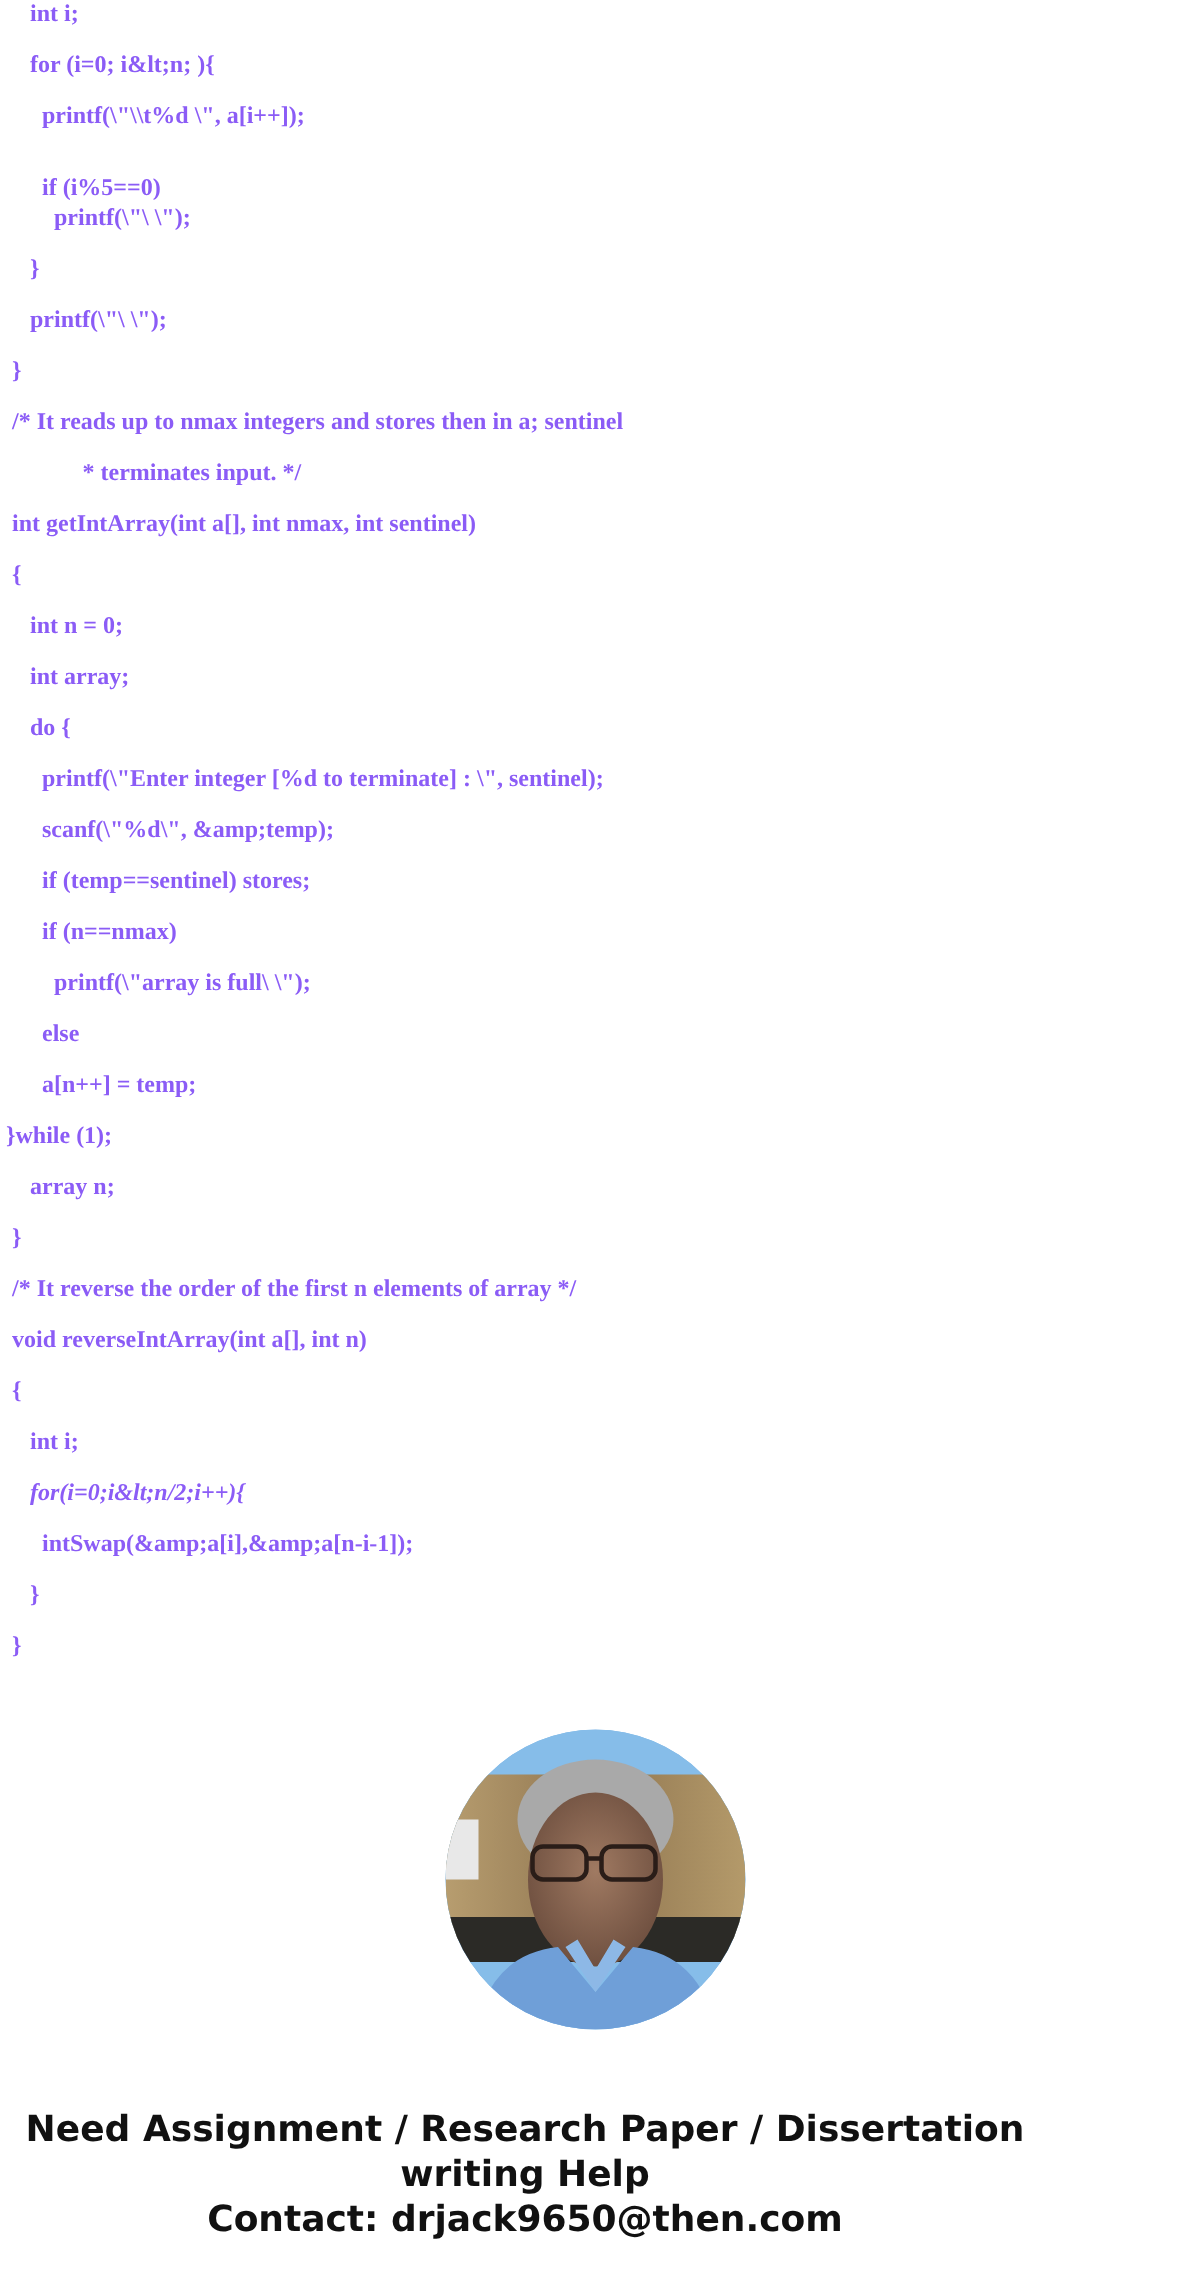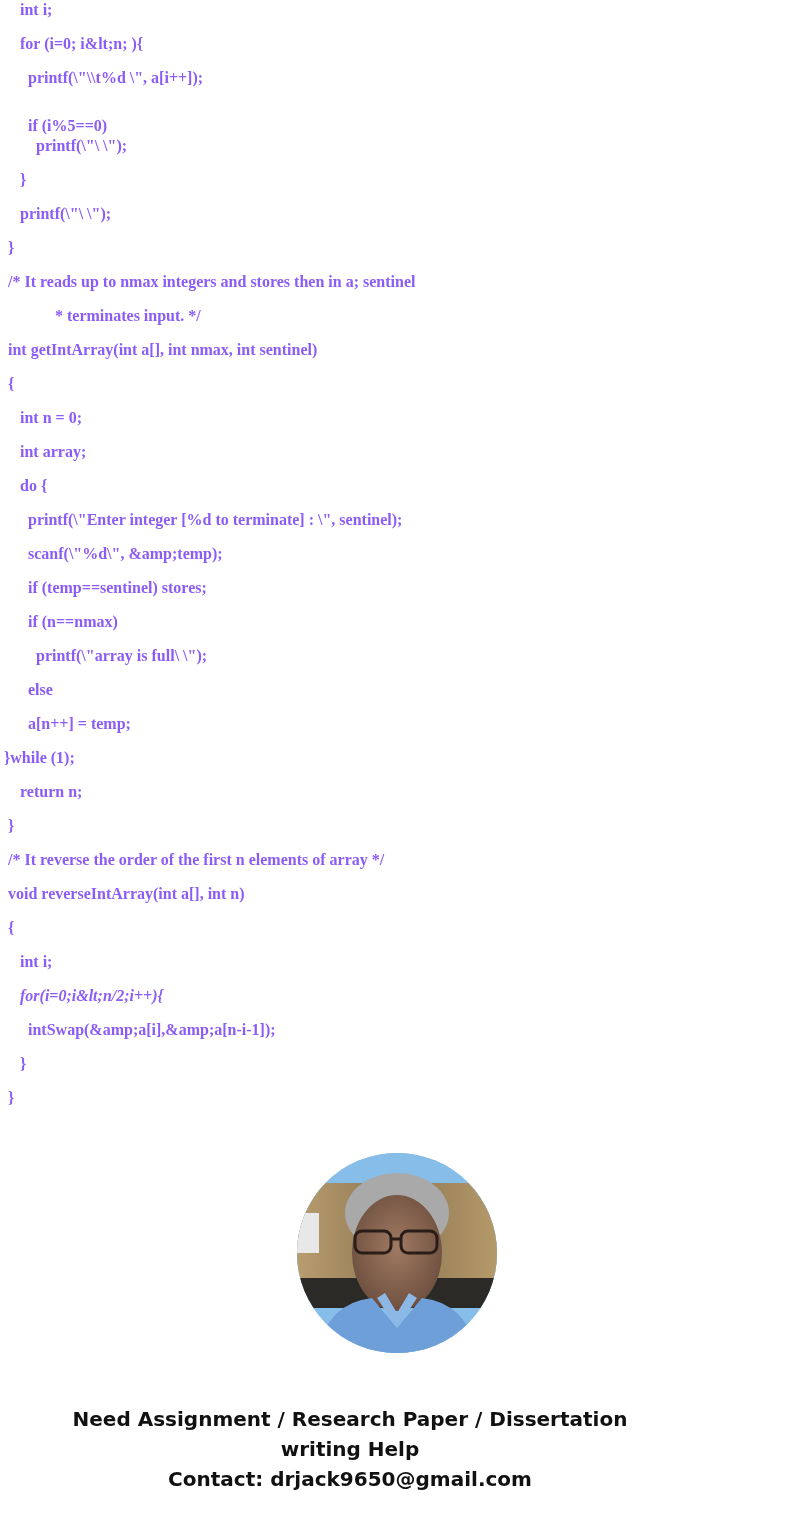--- a/index.html
+++ b/index.html
@@ -42,21 +42,21 @@
       background: #7fb6e6;
     }
     .promo {
       position: absolute;
       left: 0;
       top: 1404px;
       width: 700px;
       text-align: center;
       font-family: "DejaVu Sans", sans-serif;
       font-weight: bold;
-      font-size: 20px;
+      font-size: 24px;
       line-height: 30px;
       color: #111111;
     }
     .promo div { white-space: nowrap; }
   </style>
 </head>
 <body>
 
 <div class="code" id="code">
     <div class="code-line" style="top: 0px; left: 20px;">int i;</div>
@@ -75,21 +75,21 @@
     <div class="code-line" style="top: 442px; left: 20px;">int array;</div>
     <div class="code-line" style="top: 476px; left: 20px;">do {</div>
     <div class="code-line" style="top: 510px; left: 28px;">printf(\"Enter integer [%d to terminate] : \", sentinel);</div>
     <div class="code-line" style="top: 544px; left: 28px;">scanf(\"%d\", &amp;amp;temp);</div>
     <div class="code-line" style="top: 578px; left: 28px;">if (temp==sentinel) stores;</div>
     <div class="code-line" style="top: 612px; left: 28px;">if (n==nmax)</div>
     <div class="code-line" style="top: 646px; left: 36px;">printf(\"array is full\ \");</div>
     <div class="code-line" style="top: 680px; left: 28px;">else</div>
     <div class="code-line" style="top: 714px; left: 28px;">a[n++] = temp;</div>
     <div class="code-line" style="top: 748px; left: 4px;">}while (1);</div>
-    <div class="code-line" style="top: 782px; left: 20px;">return n;</div>
+    <div class="code-line" style="top: 782px; left: 20px;">array n;</div>
     <div class="code-line" style="top: 816px; left: 8px;">}</div>
     <div class="code-line" style="top: 850px; left: 8px;">/* It reverse the order of the first n elements of array */</div>
     <div class="code-line" style="top: 884px; left: 8px;">void reverseIntArray(int a[], int n)</div>
     <div class="code-line" style="top: 918px; left: 8px;">{</div>
     <div class="code-line" style="top: 952px; left: 20px;">int i;</div>
     <div class="code-line" style="top: 986px; left: 20px; font-style: italic;">for(i=0;i&amp;lt;n/2;i++){</div>
     <div class="code-line" style="top: 1020px; left: 28px;">intSwap(&amp;amp;a[i],&amp;amp;a[n-i-1]);</div>
     <div class="code-line" style="top: 1054px; left: 20px;">}</div>
     <div class="code-line" style="top: 1088px; left: 8px;">}</div>
   </div>
@@ -117,14 +117,14 @@
     <rect x="104" y="78" width="36" height="22" rx="7" fill="none" stroke="#2a1d18" stroke-width="3"></rect>
     <line x1="94" y1="86" x2="104" y2="86" stroke="#2a1d18" stroke-width="3"></line>
     <path d="M20 200 Q30 150 75 145 L100 175 L125 145 Q170 150 180 200 Z" fill="#6f9fd8"></path>
     <path d="M80 145 L100 175 L120 145 L112 140 L100 160 L88 140 Z" fill="#8db8e6"></path>
   </svg>
 </div>
 
 <div class="promo">
   <div>Need Assignment / Research Paper / Dissertation</div>
   <div>writing Help</div>
-  <div>Contact: drjack9650@gmail.com</div>
+  <div>Contact: drjack9650@then.com</div>
 </div>
 
 </body></html>

